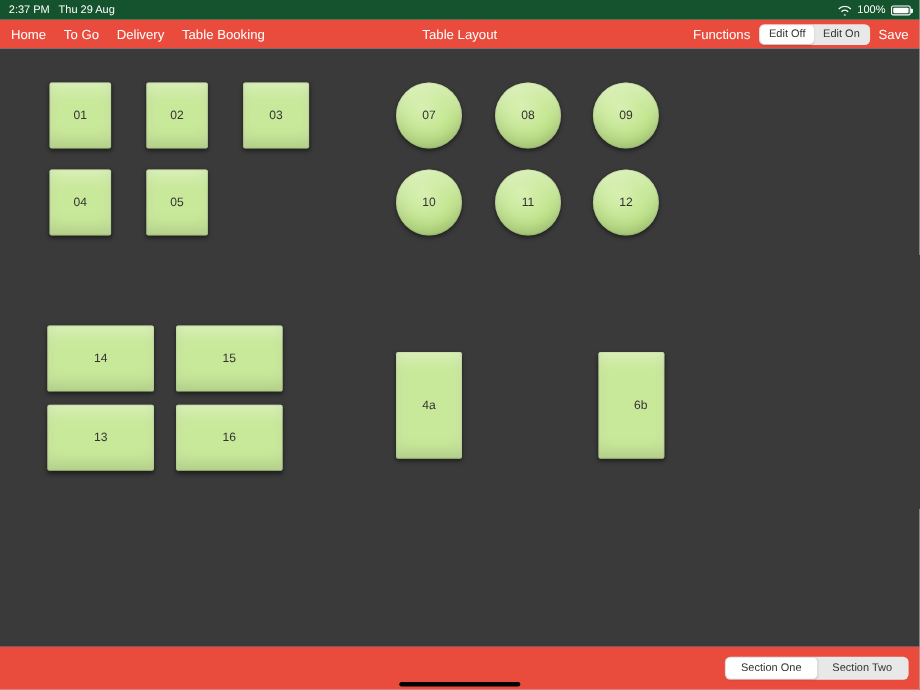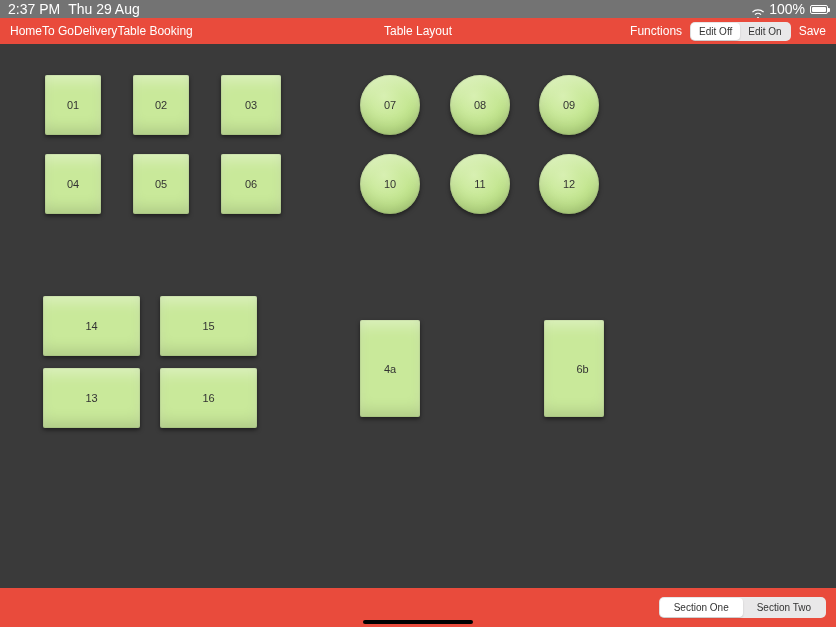--- a/index.html
+++ b/index.html
@@ -1,41 +1,41 @@
 <!DOCTYPE html>
 <html><head>
   <meta charset="utf-8">
   <style>
     * { margin: 0; padding: 0; box-sizing: border-box; }
     html, body { width: 836px; height: 627px; overflow: hidden; font-family: -apple-system, "Helvetica Neue", Arial, sans-serif; }
 
     .status-bar {
       height: 18px;
-      background: #737373;
+      background: #14532d;
       color: #fff;
-      font-size: 14px;
+      font-size: 10px;
       display: flex;
       align-items: center;
       padding: 0 8px;
       justify-content: space-between;
     }
     .status-left { display: flex; gap: 8px; }
     .status-right { display: flex; align-items: center; gap: 5px; }
 
     .nav-bar {
       height: 26px;
       background: #e94b3c;
       color: #fff;
       display: flex;
       align-items: center;
       padding: 0 10px;
       font-size: 12px;
       position: relative;
     }
-    .nav-left { display: flex; }
+    .nav-left { display: flex; gap: 16px; }
     .nav-left span { cursor: pointer; }
     .nav-title { position: absolute; left: 50%; transform: translateX(-50%); font-weight: 500; }
     .nav-right { margin-left: auto; display: flex; align-items: center; gap: 8px; }
 
     .segmented {
       background: #e9e8e9;
       border-radius: 5px;
       display: inline-flex;
       padding: 1px;
       font-size: 10px;
@@ -145,21 +145,20 @@
   </div>
 </div>
 
 <div class="canvas">
 
   <div class="table" style="left:33px; top:31px; width:56px; height:60px;">01</div>
   <div class="table" style="left:121px; top:31px; width:56px; height:60px;">02</div>
   <div class="table" style="left:209px; top:31px; width:60px; height:60px;">03</div>
   <div class="table" style="left:33px; top:110px; width:56px; height:60px;">04</div>
   <div class="table" style="left:121px; top:110px; width:56px; height:60px;">05</div>
-  <div class="table" style="left:209px; top:110px; width:60px; height:60px;">06</div>
 
   <div class="table round" style="left:348px; top:31px; width:60px; height:60px;">07</div>
   <div class="table round" style="left:438px; top:31px; width:60px; height:60px;">08</div>
   <div class="table round" style="left:527px; top:31px; width:60px; height:60px;">09</div>
   <div class="table round" style="left:348px; top:110px; width:60px; height:60px;">10</div>
   <div class="table round" style="left:438px; top:110px; width:60px; height:60px;">11</div>
   <div class="table round" style="left:527px; top:110px; width:60px; height:60px;">12</div>
 
   <div class="table" style="left:31px; top:252px; width:97px; height:60px;">14</div>
   <div class="table" style="left:148px; top:252px; width:97px; height:60px;">15</div>

